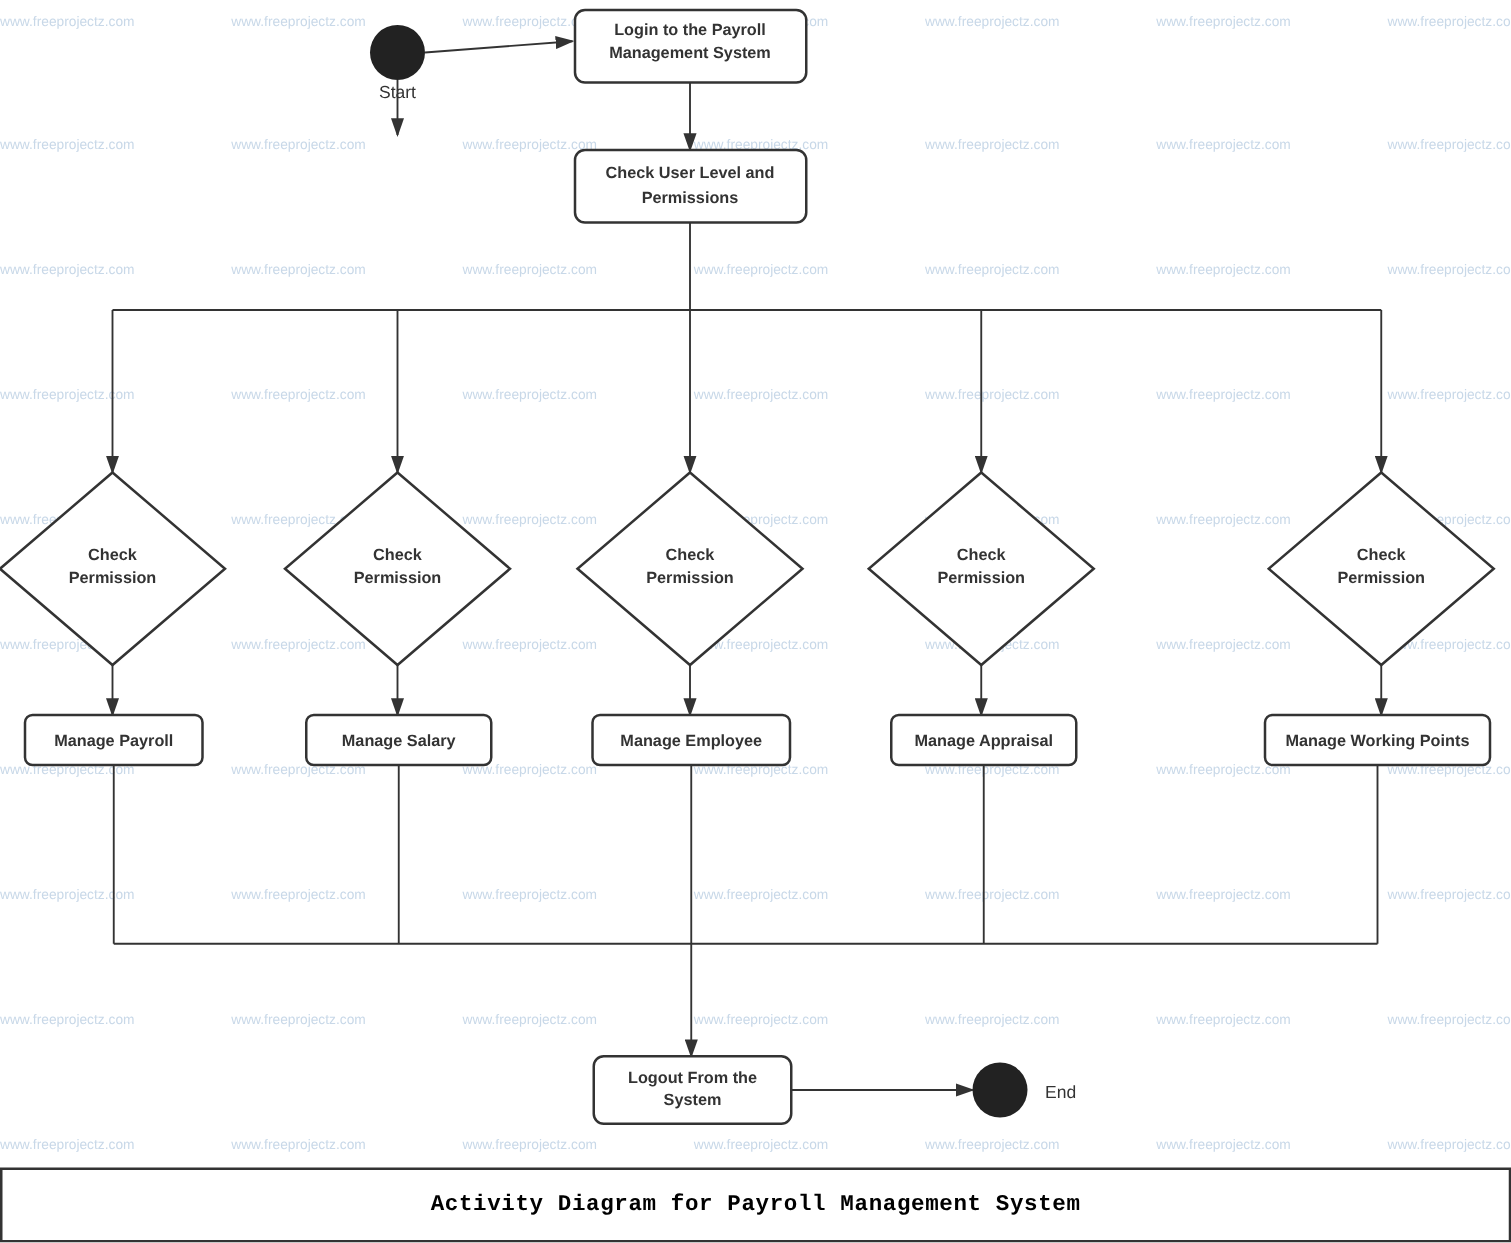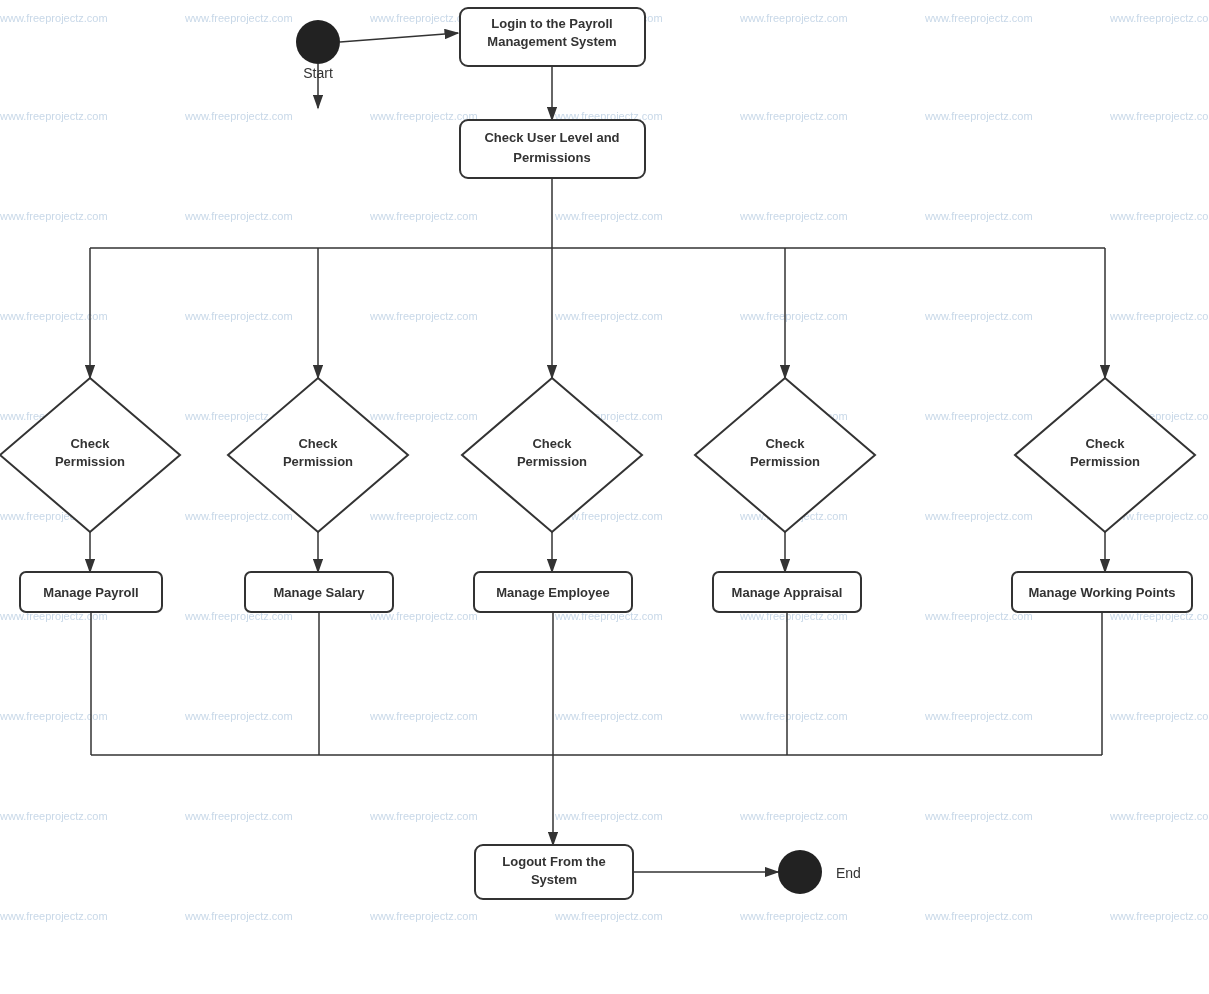--- a/index.html
+++ b/index.html
@@ -234,14 +234,17 @@
     <text x="554" y="884" text-anchor="middle" font-size="13" font-family="Arial" font-weight="bold" fill="#333">System</text>
 
     <line x1="633" y1="872" x2="778" y2="872" stroke="#333" stroke-width="1.5" marker-end="url(#arrowhead)"></line>
 
     <circle cx="800" cy="872" r="22" fill="#222"></circle>
 
     <text x="836" y="878" font-size="14" font-family="Arial" fill="#333">End</text>
 
   </svg>
 
+  <div class="bottom-title">
+    <span>Activity Diagram for Payroll Management System</span>
+  </div>
 
 </div>
 
 </body></html>

